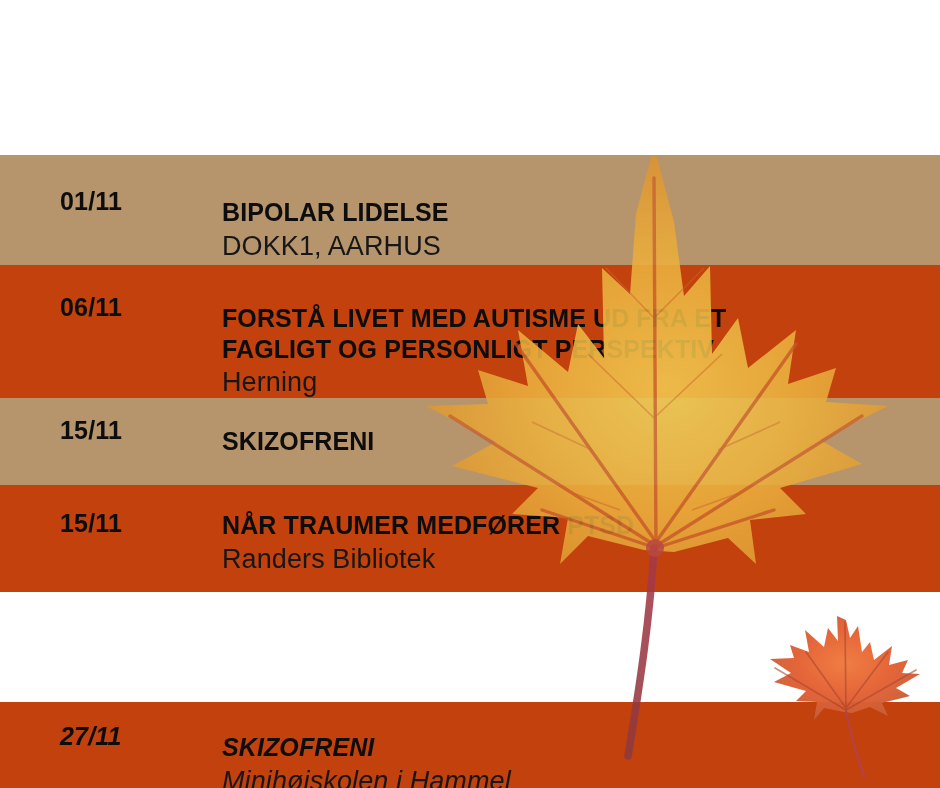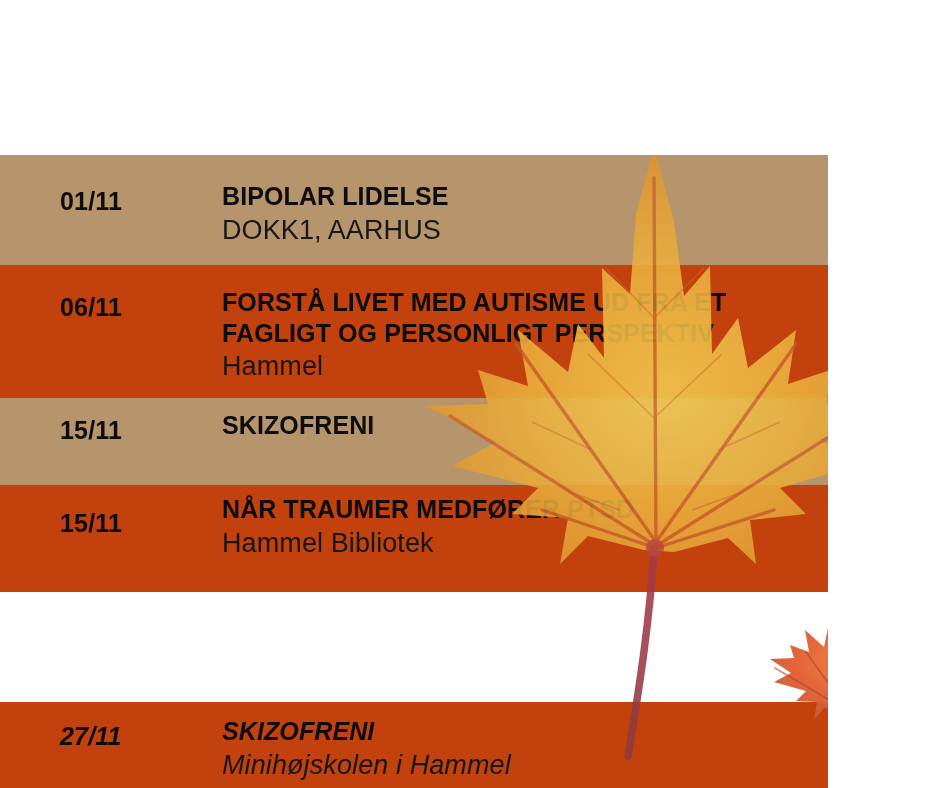--- a/index.html
+++ b/index.html
@@ -4,21 +4,21 @@
 <style>
   html,body{margin:0;padding:0;}
   body{
     width:940px;height:788px;
     background:#ffffff;
     font-family:"Liberation Sans","DejaVu Sans",sans-serif;
     overflow:hidden;
   }
   .poster{
     position:relative;
-    width:828px;height:788px;
+    width:940px;height:788px;
     background:#ffffff;
     overflow:hidden;
   }
 
   
   .header{
     position:absolute;left:0;top:0;width:940px;height:155px;
     background:#ffffff;
     z-index:4;
   }
@@ -53,20 +53,21 @@
     font-size:25px;
     font-weight:700;
     color:#0d0d0d;
     letter-spacing:0.2px;
     white-space:nowrap;
   }
   .row-body{
     position:absolute;
     left:222px;
     right:10px;
+    margin-top:16px;
   }
   .row-title{
     font-size:25px;
     font-weight:700;
     color:#0d0d0d;
     letter-spacing:0.1px;
     line-height:1.22;
     white-space:pre-line;
   }
   .row-venue{
@@ -139,36 +140,36 @@
         <div class="row-title">BIPOLAR LIDELSE</div>
         <div class="row-venue">DOKK1, AARHUS</div>
       </div>
     </div>
 
     <div class="row cream" id="row-1">
       <div class="row-date">06/11</div>
       <div class="row-body">
         <div class="row-title">FORSTÅ LIVET MED AUTISME UD FRA ET
 FAGLIGT OG PERSONLIGT PERSPEKTIV</div>
-        <div class="row-venue">Hammel</div>
+        <div class="row-venue">Herning</div>
       </div>
     </div>
 
     <div class="row tan" id="row-2">
       <div class="row-date">15/11</div>
       <div class="row-body">
         <div class="row-title">SKIZOFRENI</div>
       </div>
     </div>
 
     <div class="row cream" id="row-3">
       <div class="row-date">15/11</div>
       <div class="row-body">
         <div class="row-title">NÅR TRAUMER MEDFØRER PTSD</div>
-        <div class="row-venue">Hammel Bibliotek</div>
+        <div class="row-venue">Randers Bibliotek</div>
       </div>
     </div>
 
 
     <div class="row cream" id="row-5">
       <div class="row-date">27/11</div>
       <div class="row-body">
         <div class="row-title">SKIZOFRENI</div>
         <div class="row-venue">Minihøjskolen i Hammel</div>
       </div>

